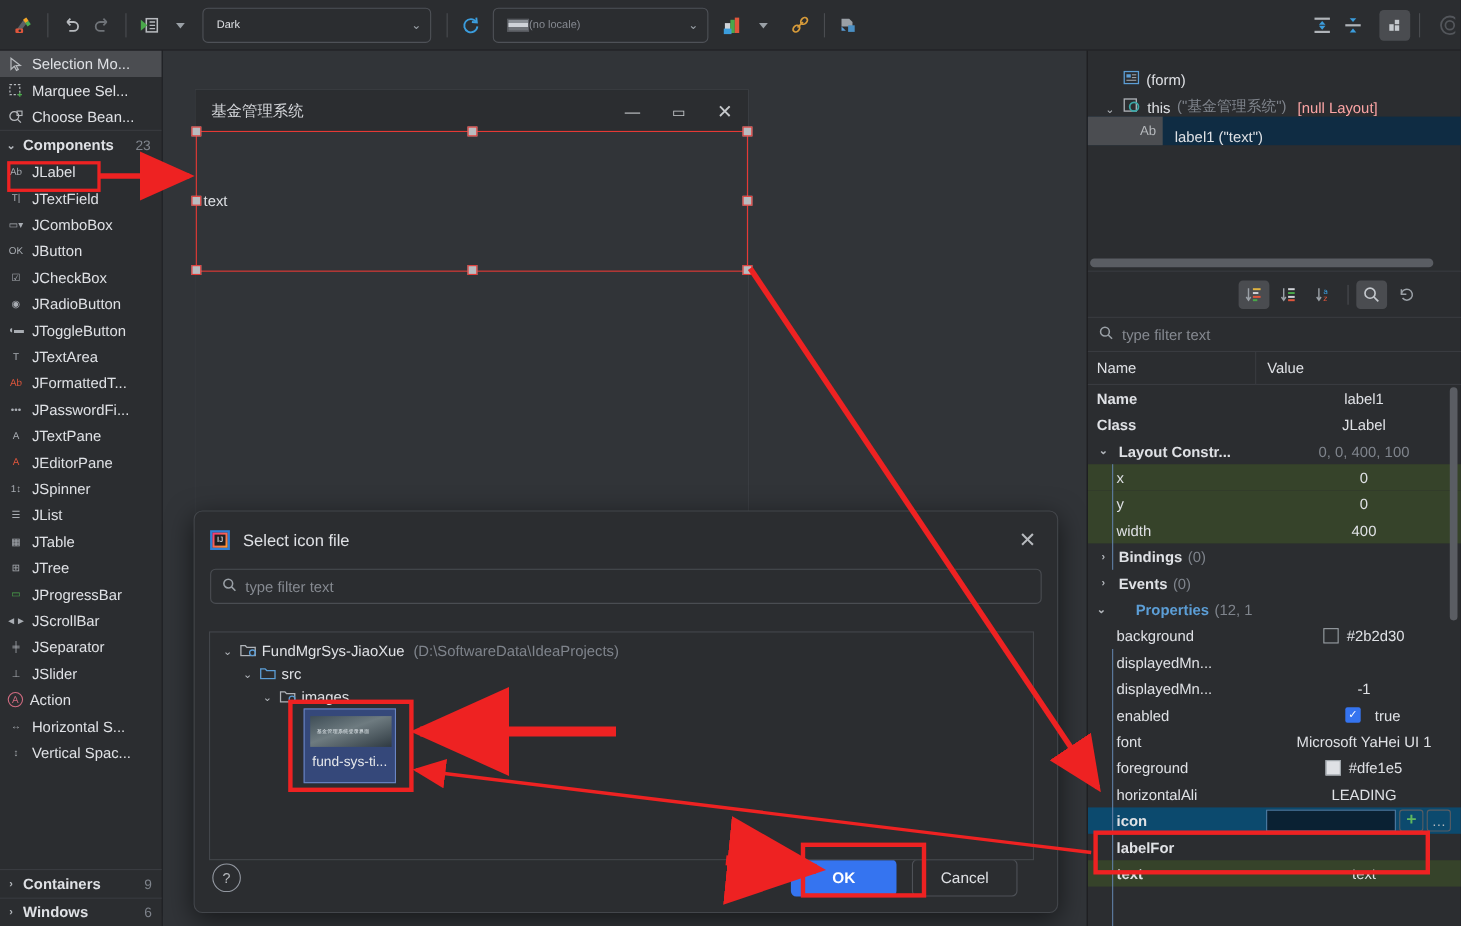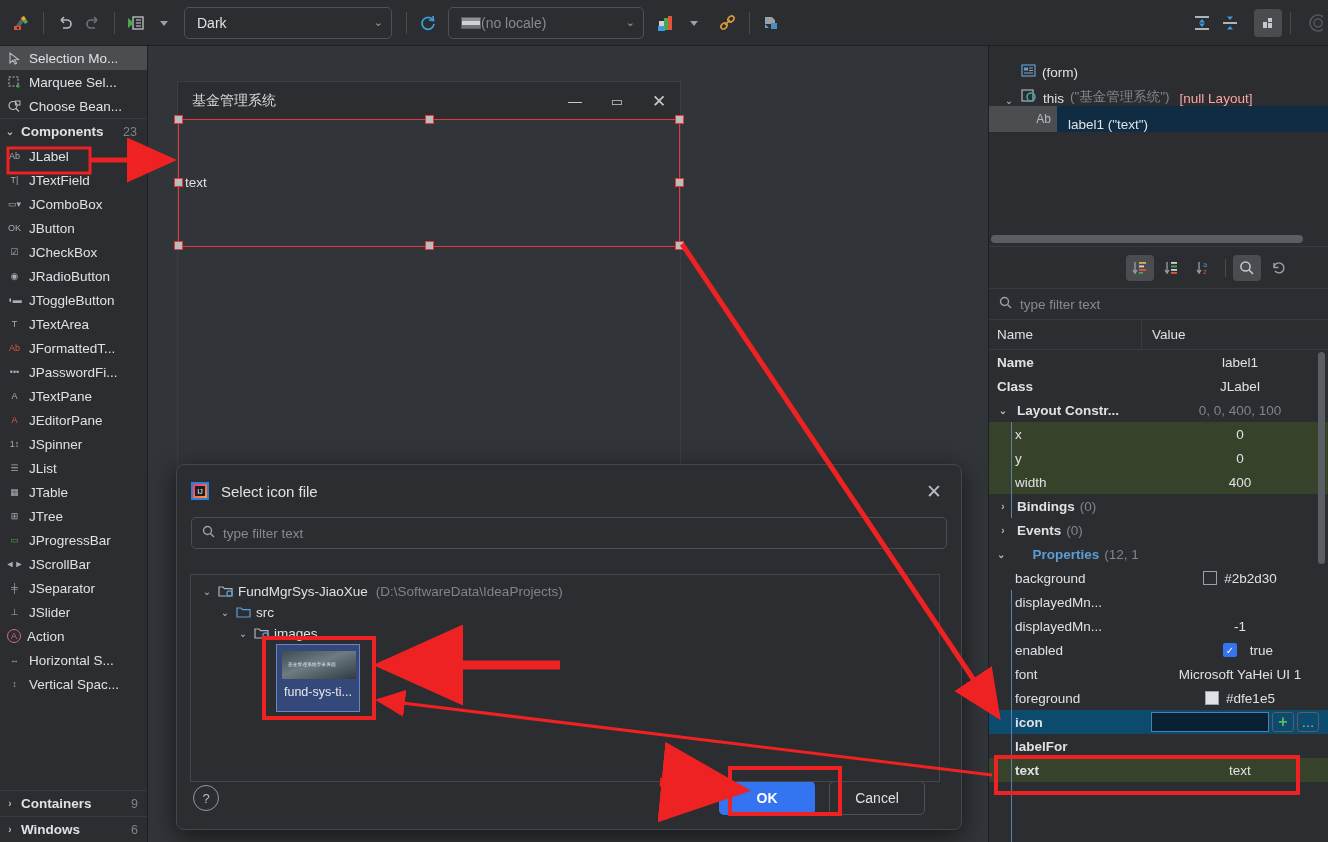--- a/index.html
+++ b/index.html
@@ -24,21 +24,21 @@
   .tb-btn{ width:28px; height:28px; display:flex; align-items:center; justify-content:center; border-radius:4px; }
   .tb-btn.active{ background:#4a4c50; }
   .combo{
     height:32px; border:1px solid #4e5157; border-radius:5px;
     background:#2b2d30; display:flex; align-items:center;
     padding:0 8px 0 12px; color:#dfe1e5;
   }
   #combo-theme{ width:208px; margin-left:6px; }
   #combo-locale{ width:196px; margin-left:6px; }
   .combo .caret{ margin-left:auto; color:#9aa0a6; font-size:11px; }
-  .combo .lbl{ font-size:14px; }
+  .combo .lbl{ font-size:10px; }
   .muted{ color:#868a91; }
   .spacer{ flex:1; }
 
   
   #palette{
     position:absolute; left:0; top:46px; width:148px; height:796px;
     background:#2b2d30; border-right:1px solid #1e1f22;
     overflow:hidden;
   }
   .pal-row{
@@ -739,20 +739,28 @@
       </div>
       <div class="p-row">
         <div class="pn indent">
           <span>foreground</span>
         </div>
         <div class="pv">
           <span class="swatch" style="background: rgb(223, 225, 229);"></span>
           <span>#dfe1e5</span>
         </div>
       </div>
+      <div class="p-row">
+        <div class="pn indent">
+          <span>horizontalAli</span>
+        </div>
+        <div class="pv">
+          <span>LEADING</span>
+        </div>
+      </div>
       <div class="p-row selrow bold">
         <div class="pn indent">
           <span>icon</span>
         </div>
         <div class="pv" style="padding-left: 0px; gap: 3px;">
           <span class="icon-edit"></span>
           <span class="mini-btn plus">+</span>
           <span class="mini-btn">…</span>
         </div>
       </div>

